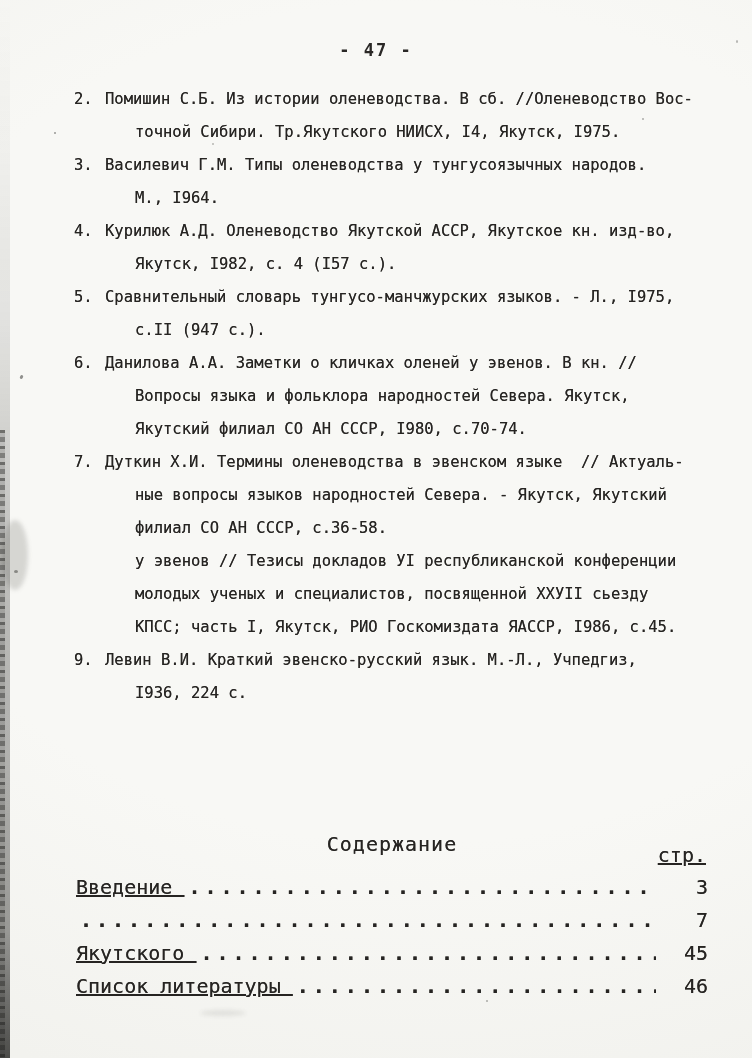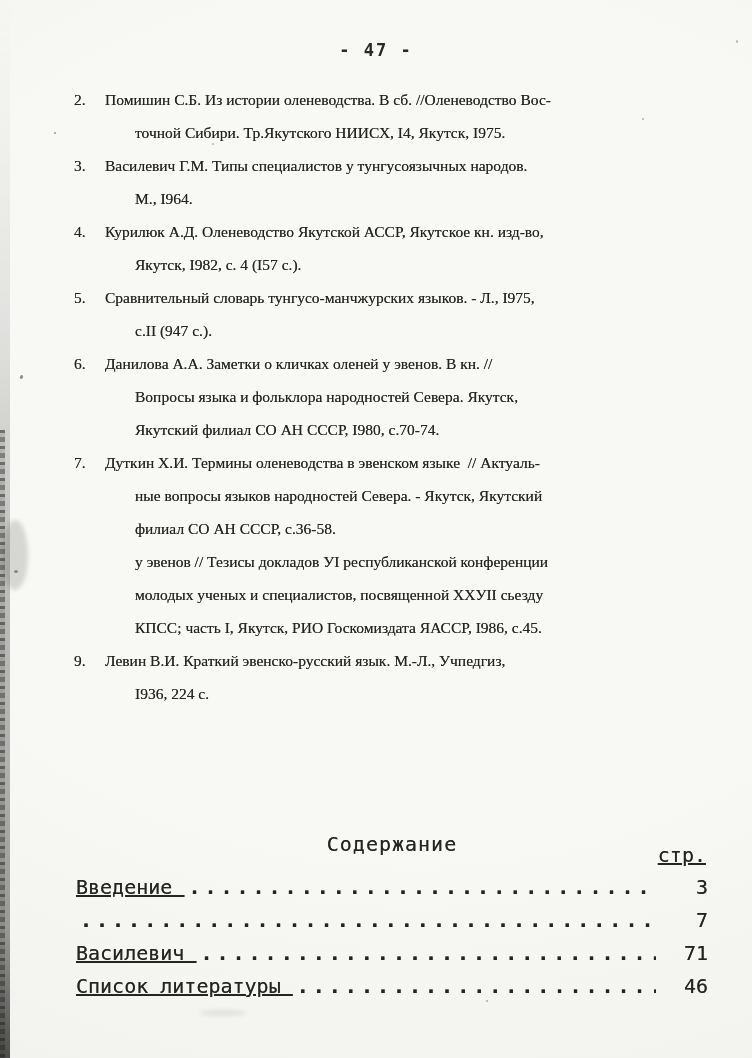--- a/index.html
+++ b/index.html
@@ -50,21 +50,20 @@
     font-weight: bold; color: #2a2826;
   }
 
   .refs {
     position: absolute; top: 83px; left: 74px; right: 30px;
     font-size: 15.5px;
   }
   .ref-line {
     line-height: 33px; white-space: pre;
     text-shadow: 0 0 0.5px rgba(30,28,26,0.7);
-    font-family: Liberation Serif, serif;
   }
   .ref-num { display: inline-block; width: 31px; }
   .ref-line.cont { padding-left: 61px; }
 
   .toc {
     position: absolute; top: 829px; left: 76px; right: 44px;
     font-size: 20px;
   }
   .toc-title {
     text-align: center; line-height: 30px; letter-spacing: 1px;
@@ -109,21 +108,21 @@
 
   <div class="header">- 47 -</div>
 
   <div class="refs" id="refs">
   <div class="ref">
     <div class="ref-line first"><span class="ref-num">2.</span><span class="ref-text">Помишин С.Б. Из истории оленеводства. В сб. //Оленеводство Вос-</span></div>
   <div class="ref-line cont">точной Сибири. Тр.Якутского НИИСХ, I4, Якутск, I975.</div>
       </div>
 
   <div class="ref">
-    <div class="ref-line first"><span class="ref-num">3.</span><span class="ref-text">Василевич Г.М. Типы специалистов у тунгусоязычных народов.</span></div>
+    <div class="ref-line first"><span class="ref-num">3.</span><span class="ref-text">Василевич Г.М. Типы оленеводства у тунгусоязычных народов.</span></div>
   <div class="ref-line cont">М., I964.</div>
       </div>
 
   <div class="ref">
     <div class="ref-line first"><span class="ref-num">4.</span><span class="ref-text">Курилюк А.Д. Оленеводство Якутской АССР, Якутское кн. изд-во,</span></div>
   <div class="ref-line cont">Якутск, I982, с. 4 (I57 с.).</div>
       </div>
 
   <div class="ref">
     <div class="ref-line first"><span class="ref-num">5.</span><span class="ref-text">Сравнительный словарь тунгусо-манчжурских языков. - Л., I975,</span></div>
@@ -163,23 +162,23 @@
     <span class="toc-dots">................................................................................</span>
     <span class="toc-page">3</span>
   </div>
 
   <div class="toc-row">
     <span class="toc-dots">................................................................................</span>
     <span class="toc-page">7</span>
   </div>
 
   <div class="toc-row">
-    <span class="toc-label">Василевич </span>
+    <span class="toc-label">Якутского </span>
     <span class="toc-dots">................................................................................</span>
-    <span class="toc-page">71</span>
+    <span class="toc-page">45</span>
   </div>
 
   <div class="toc-row">
     <span class="toc-label">Список литературы </span>
     <span class="toc-dots">................................................................................</span>
     <span class="toc-page">46</span>
   </div>
 </div>
   </div>
 

